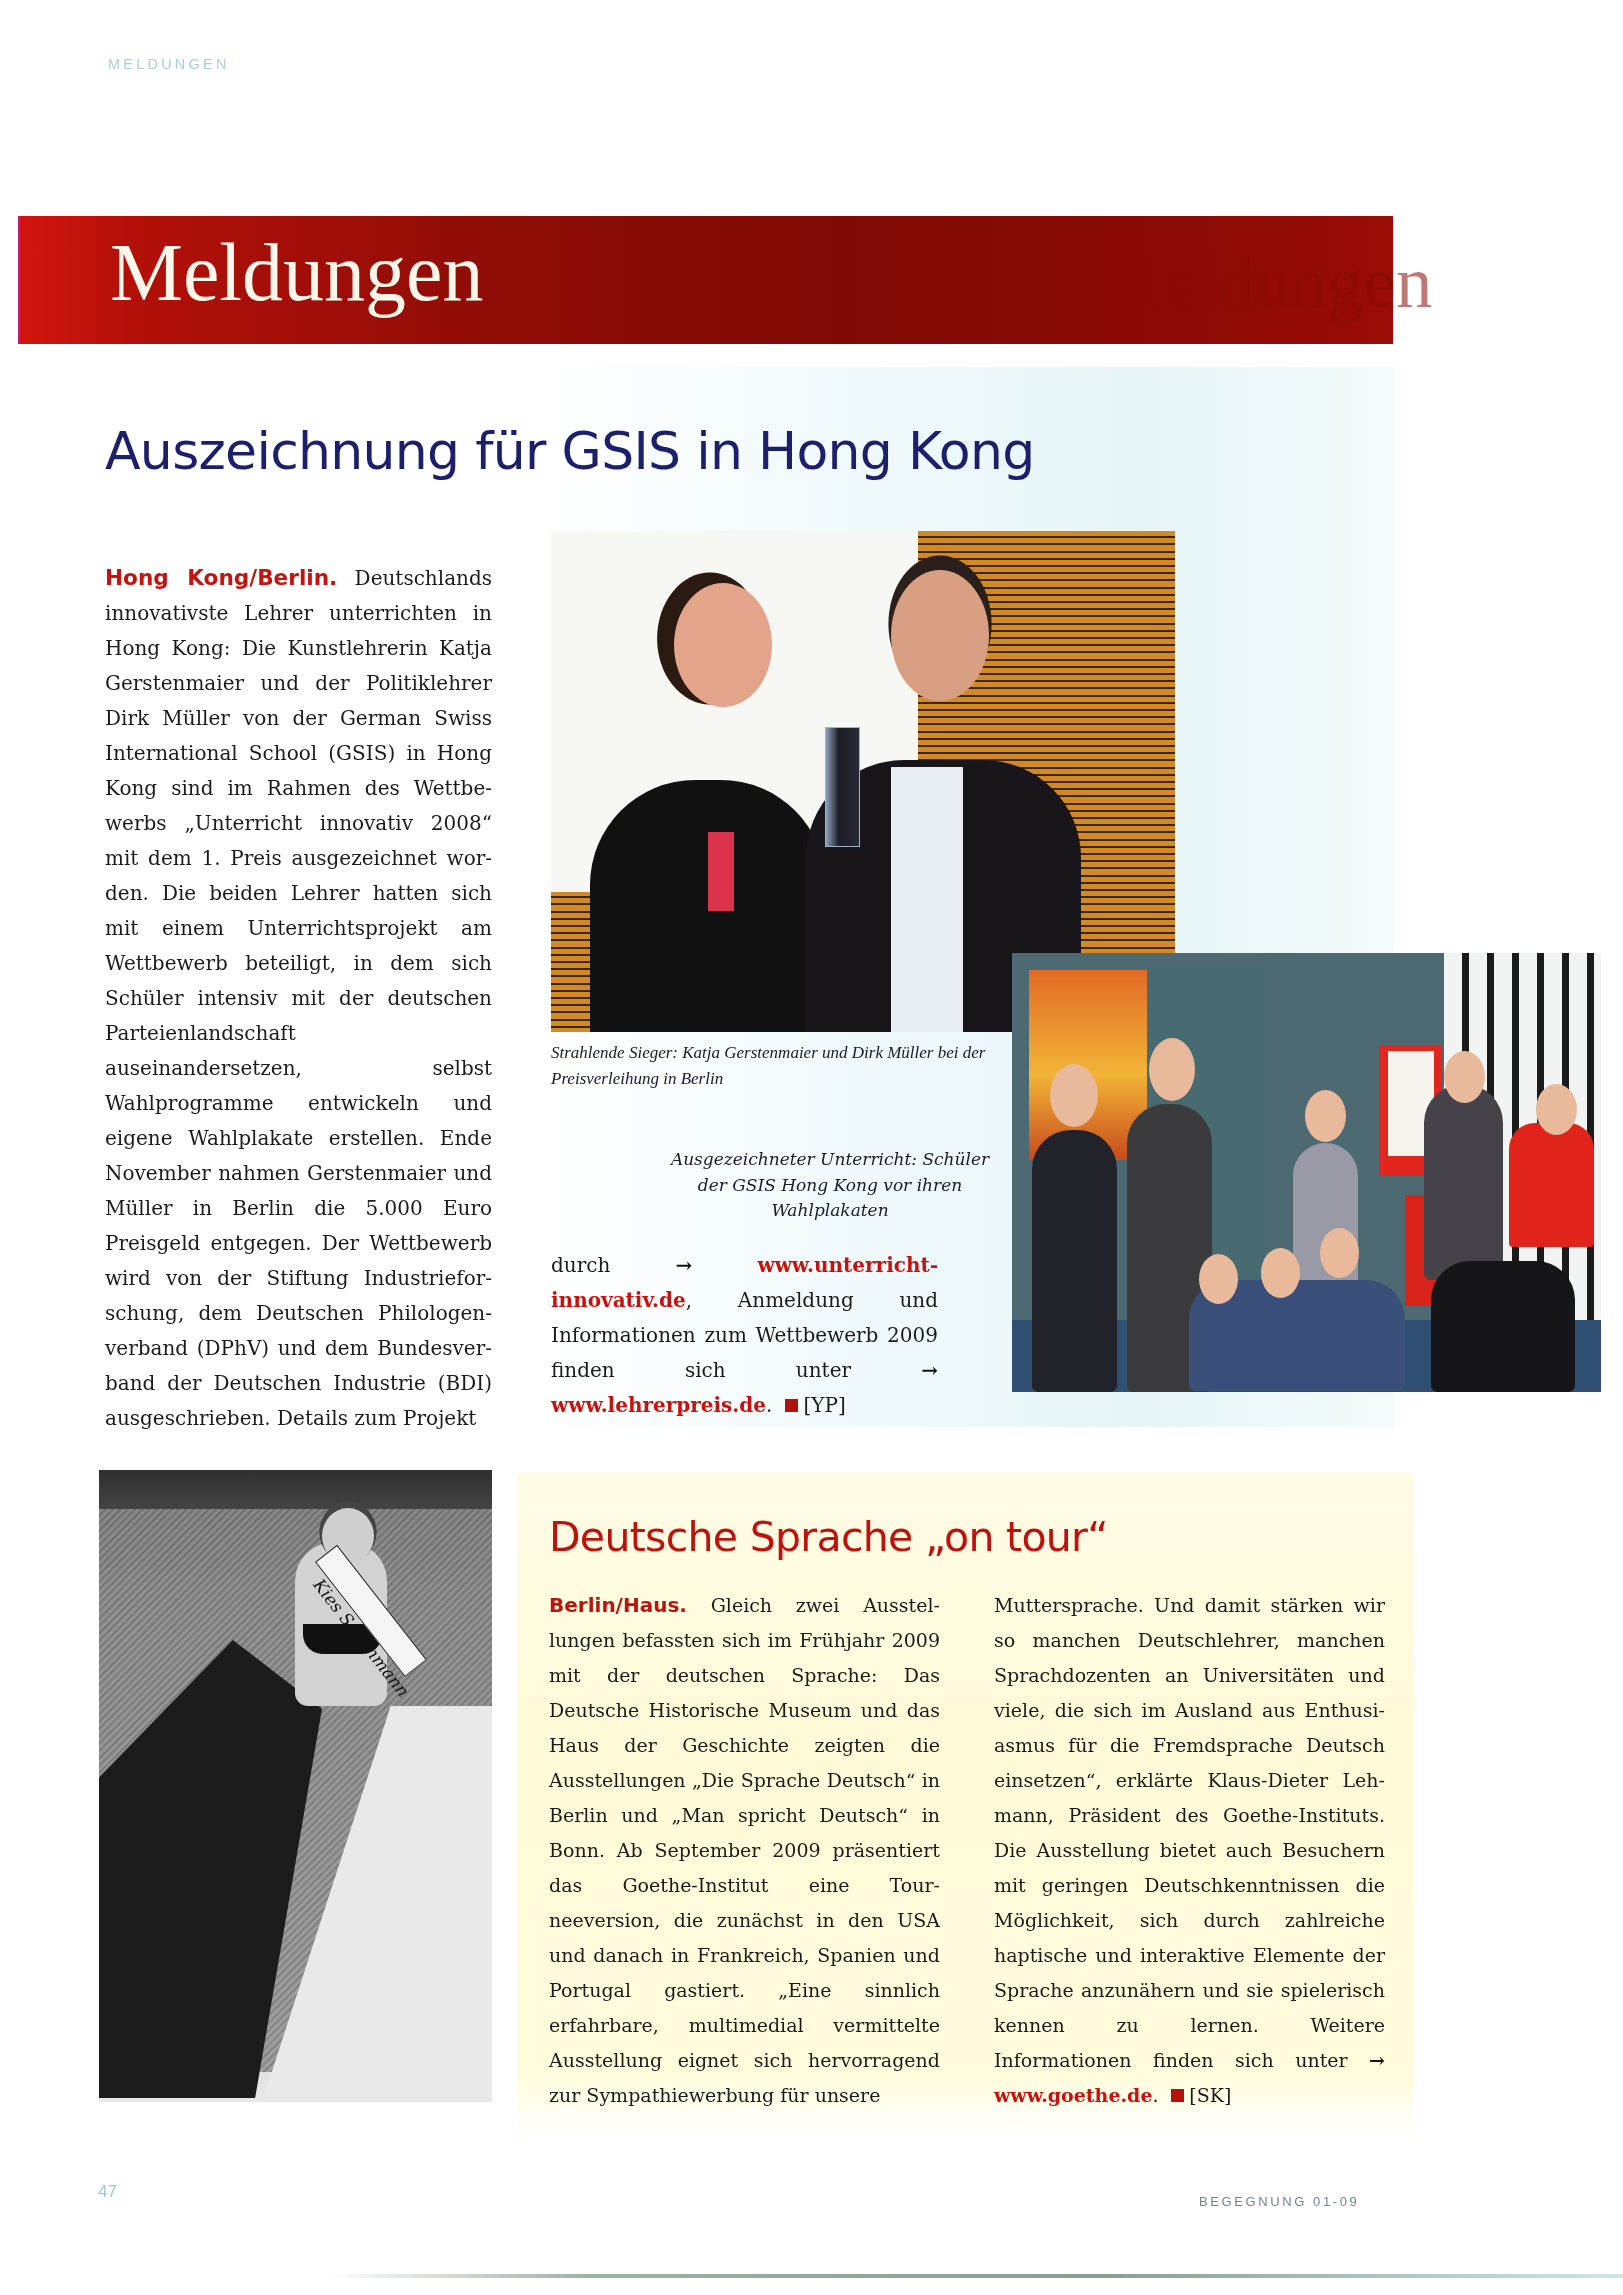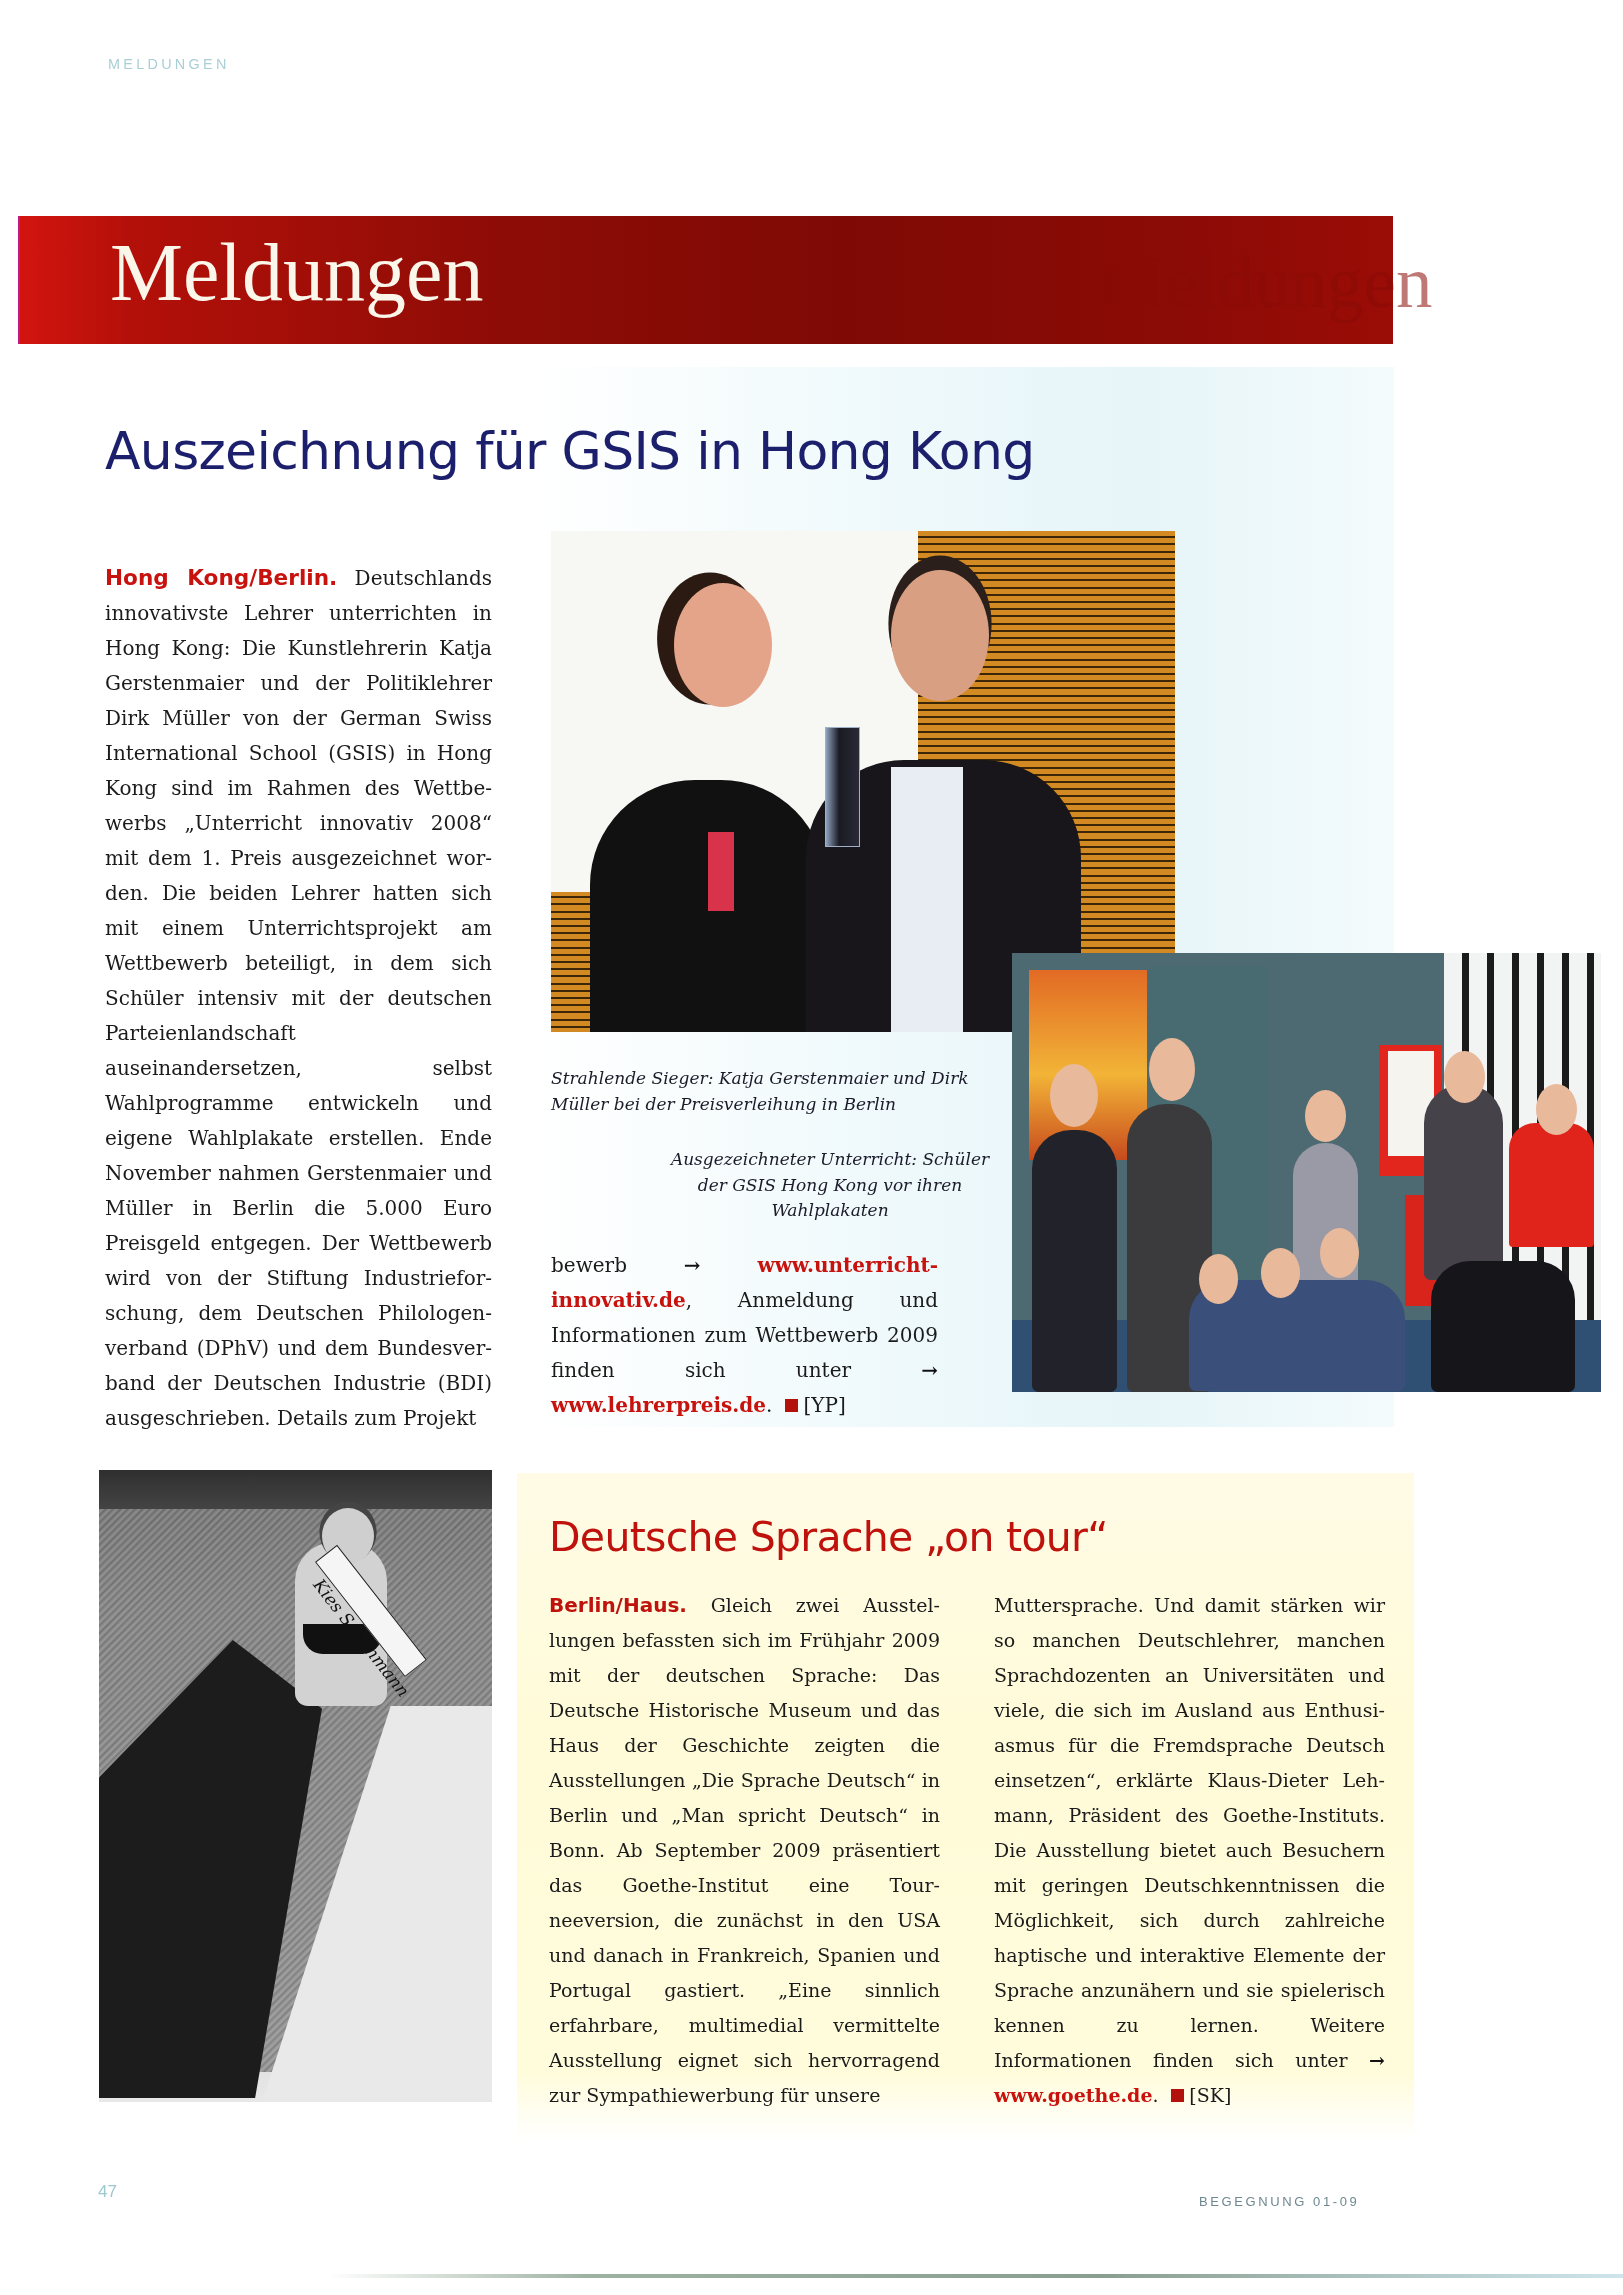--- a/index.html
+++ b/index.html
@@ -90,21 +90,21 @@
   .photo-2 .kid { position:absolute; background:#1a1a22; border-radius:39px 39px 6.5px 6.5px; }
   .photo-2 .kid-head { position:absolute; background:#e9b99b; border-radius:50%; }
   .photo-2 .red-shirt { position:absolute; left:497px; top:170px; width:85px; height:124px; background:#e0241c; border-radius:26px 26px 3.9px 3.9px; }
   .photo-2 .floor { position:absolute; left:0; top:367px; width:589px; height:72px; background:#2f4f73; }
 
   
   .caption {
     font-family:"DejaVu Serif", serif; font-style:italic;
     font-size:17px; line-height:25.5px; color:#1b1b2a;
   }
-  .caption-1 { left:551px; top:1066px; width:458px; }
+  .caption-1 { left:551px; top:1040px; width:458px;font-family:Liberation Serif, serif; }
   .caption-2 { left:655px; top:1147px; width:350px; text-align:center; }
 
   
   .col-1b { left:551px; top:1248px; width:387px; }
   .link { color:#c8120e; font-weight:bold; }
   .arrow { font-weight:bold; color:#111; }
   .end-mark { display:inline-block; width:13px; height:13px; background:#b3120c; margin:0 5.2px 0 6.5px; vertical-align:baseline; }
 
   
   .photo-3 {
@@ -186,21 +186,21 @@
   <div class="kid-head" style="left:187px;top:301px;width:39px;height:50px;"></div>
   <div class="kid-head" style="left:249px;top:295px;width:39px;height:50px;"></div>
   <div class="kid-head" style="left:308px;top:275px;width:39px;height:50px;"></div>
   <div class="kid" style="left:419px;top:308px;width:144px;height:131px;background:#15151a;"></div>
 </div>
 
 <div class="abs caption caption-1">Strahlende Sieger: Katja Gerstenmaier und Dirk Müller bei der Preisverleihung in Berlin</div>
 <div class="abs caption caption-2">Ausgezeichneter Unterricht: Schüler der GSIS Hong Kong vor ihren Wahlplakaten</div>
 
 <div class="abs col col-1b">
-  <span>bewerb</span>
+  <span>durch</span>
   <span class="arrow">→</span>
   <span class="link">www.unterricht-innovativ.de</span><span>, Anmeldung und Informationen zum Wettbewerb 2009 finden sich unter</span>
   <span class="arrow">→</span>
   <span class="link">www.lehrerpreis.de</span><span>.</span>
   <span class="end-mark"></span><span>[YP]</span>
 </div>
 
 <div class="abs photo-3">
   <div class="ground"></div>
   <div class="sand"></div>

